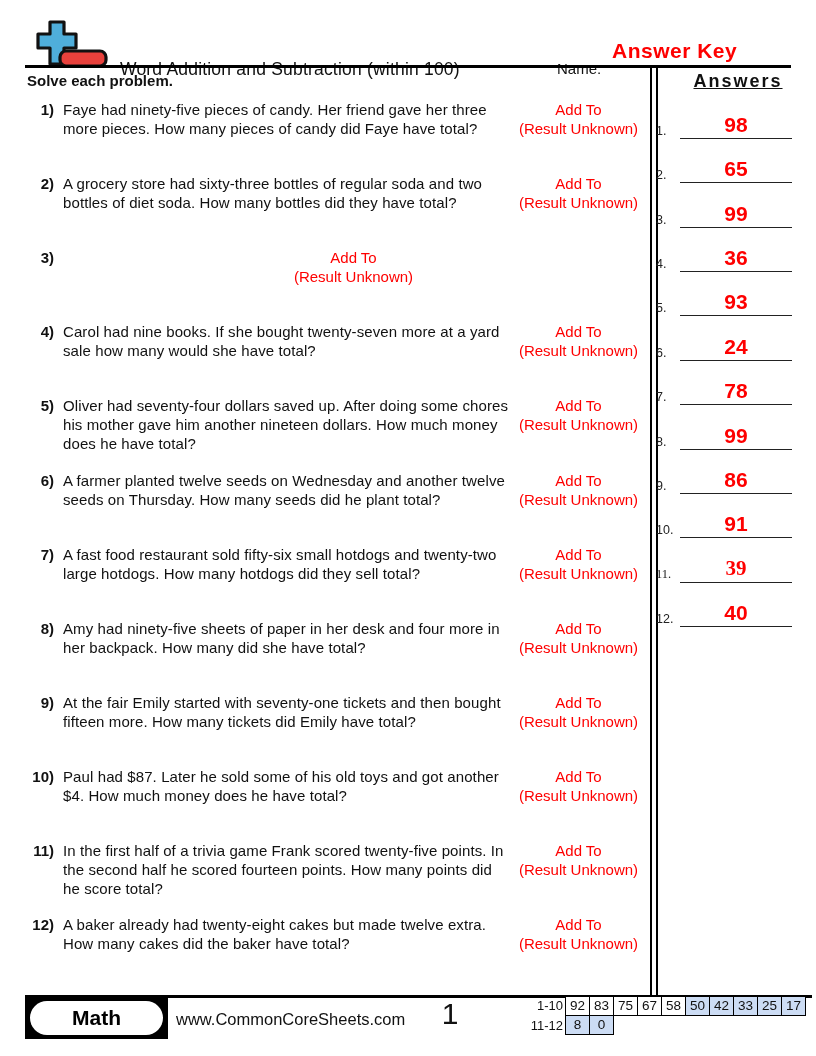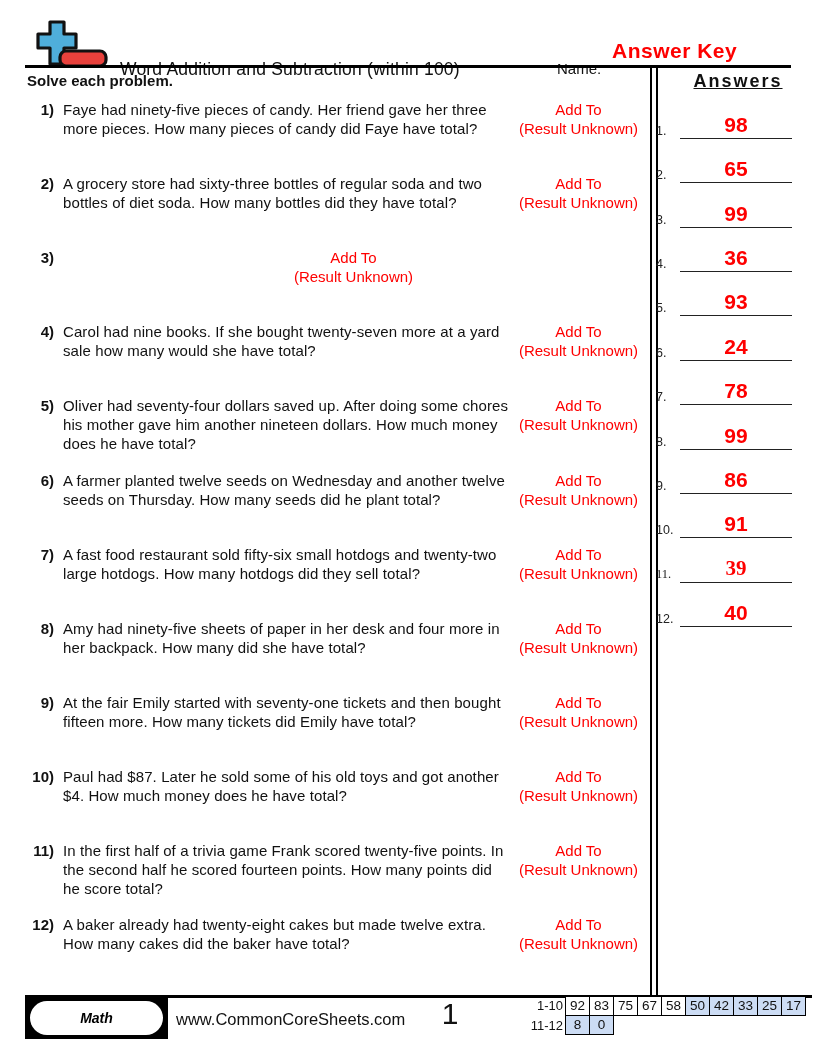--- a/index.html
+++ b/index.html
@@ -31,21 +31,21 @@
   .problem{position:absolute;left:28px;width:616px;display:flex;
     font-size:15px;line-height:19px;}
   .p-num{width:26px;flex:none;text-align:right;font-weight:bold;margin-right:9px;}
   .p-text{width:450px;flex:none;letter-spacing:.1px;}
   .p-type{flex:1;text-align:center;color:#FE0000;white-space:nowrap;}
   
   .footer-rule{position:absolute;left:25px;top:995px;width:787px;height:3px;background:#000;}
   .math-badge{position:absolute;left:25px;top:997px;width:143px;height:42px;background:#000;}
   .math-pill{position:absolute;left:5px;right:5px;top:4px;bottom:4px;background:#fff;
     border-radius:17px;display:flex;align-items:center;justify-content:center;
-    font-size:14px;font-weight:bold;color:#000;font-style:italic;}
+    font-size:21px;font-weight:bold;color:#000;}
   .website{position:absolute;left:176px;top:1010px;font-size:16.5px;}
   .page-number{position:absolute;left:420px;top:997px;width:60px;text-align:center;
     font-size:30px;line-height:34px;}
   .score-table{position:absolute;left:530px;top:996px;font-size:13.5px;}
   .score-row{display:flex;height:20px;line-height:20px;}
   .score-label{width:33px;flex:none;text-align:right;padding-right:3px;font-size:13px;}
   .score-cell{width:23px;flex:none;height:18px;line-height:18px;border:1px solid #000;
     margin-left:-1px;text-align:center;background:#fff;}
   .score-row + .score-row .score-cell{margin-top:-1px;}
 </style>

